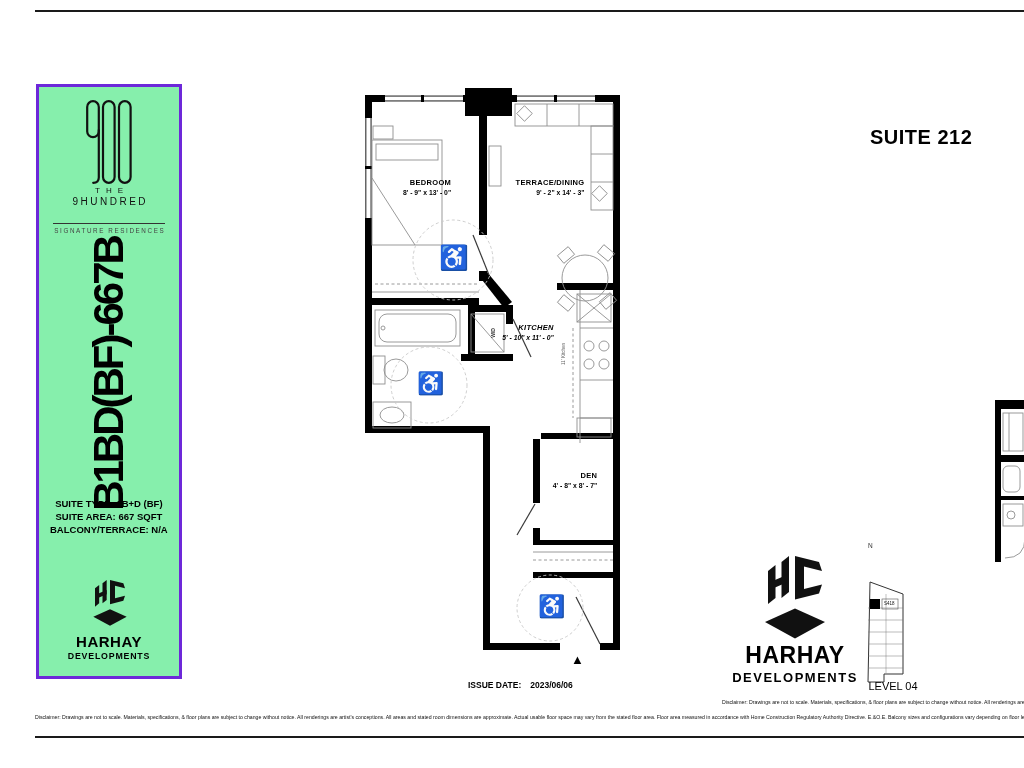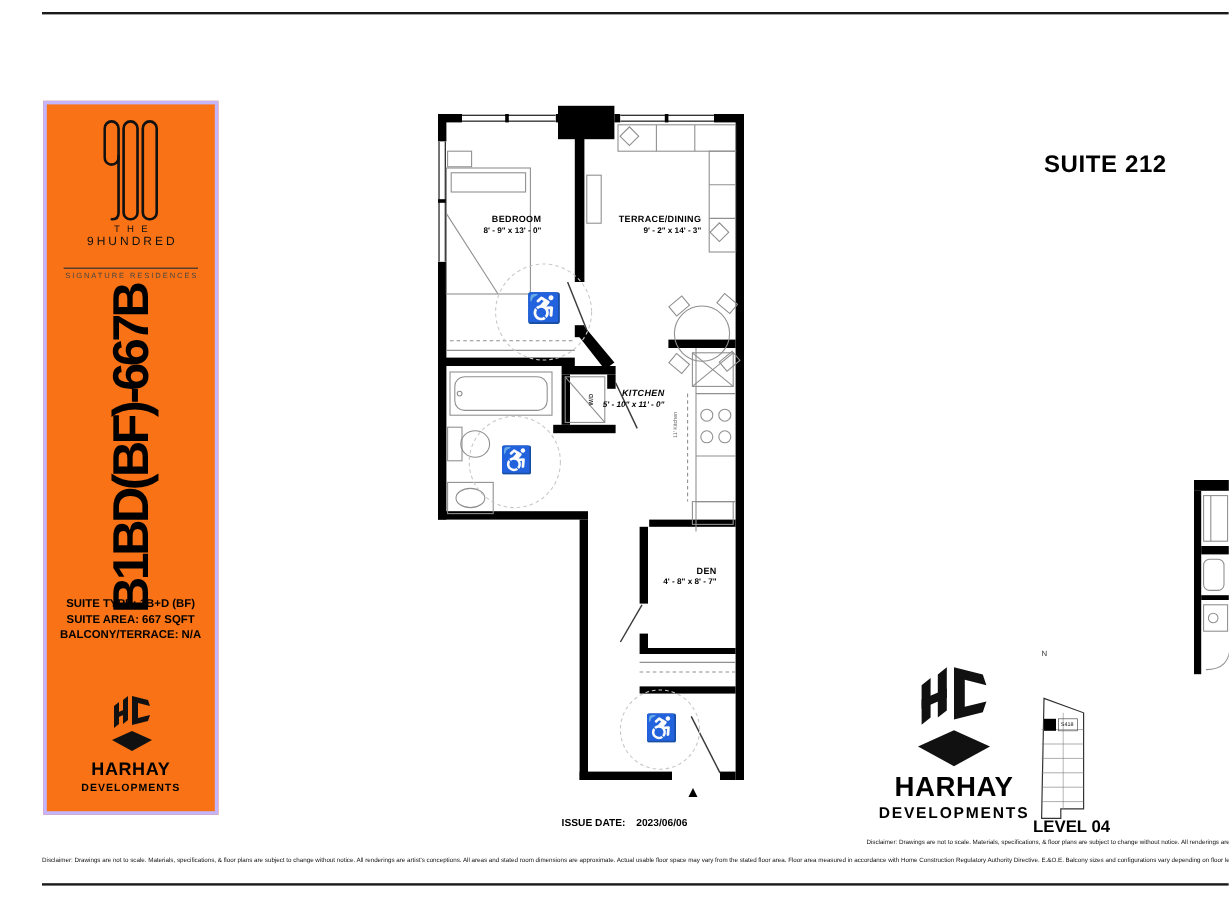--- a/index.html
+++ b/index.html
@@ -8,21 +8,21 @@
     position:relative; background:#ffffff; overflow:hidden;
     font-family:"Liberation Sans", sans-serif; color:#000;
   }
   .abs { position:absolute; }
 
   
   .rule { position:absolute; background:#1a1a1a; height:1.5px; width:989px; left:35px; }
 
   
   .panel { position:absolute; left:36px; top:84px; width:146px; height:595px;
-           border:3px solid #c4b5fd; background:#f97316; }
+           border:3px solid #6d28d9; background:#86efac; }
   .brand-the { position:absolute; left:0; right:0; top:99px; text-align:center;
                font-size:8px; letter-spacing:6px; text-indent:6px; color:#111; }
   .brand-name { position:absolute; left:0; right:0; top:109px; text-align:center;
                 font-size:10px; font-weight:400; letter-spacing:2.5px; text-indent:2.5px; color:#111; }
   .brand-divider { position:absolute; left:14px; right:14px; top:136px; height:1px; background:#333; }
   .brand-sub { position:absolute; left:0; right:0; top:140px; text-align:center;
                font-size:6.3px; letter-spacing:1.6px; text-indent:1.6px; color:#444; font-weight:500; }
   .plan-code { position:absolute; left:50%; top:287px;
                transform:translate(-50%,-50%) rotate(-90deg);
                font-size:42px; font-weight:bold; letter-spacing:-3px;
@@ -55,21 +55,21 @@
   .footer-brand { position:absolute; left:720px; top:544px; width:150px; text-align:center; }
   .footer-brand svg { display:block; margin:0 auto; }
   .dev-name-foot { font-size:23px; font-weight:bold; letter-spacing:0.5px; margin-top:2px; }
   .dev-sub-foot { font-size:13px; font-weight:bold; letter-spacing:1.5px; margin-top:1px; }
 
   
   .keyplan { position:absolute; left:858px; top:542px; width:70px; height:152px; }
   .kp-north { position:absolute; left:10px; top:0; font-size:6.5px; color:#333; }
   .kp-suite { position:absolute; left:26px; top:59px; font-size:4.5px; color:#111; }
   .kp-level { position:absolute; left:0; right:0; top:138px; text-align:center;
-              font-size:14px; font-weight:bold; white-space:nowrap; }
+              font-size:11px; font-weight:normal; white-space:nowrap; }
 
   
   .disclaimer { font-size:5.2px; color:#111; white-space:nowrap; position:absolute; }
   .disclaimer-bottom { left:35px; top:714px; }
   .disclaimer-right { left:722px; top:699px; }
 
   
   .edge-plan { position:absolute; left:995px; top:400px; width:30px; height:162px; }
 </style>
 </head>

